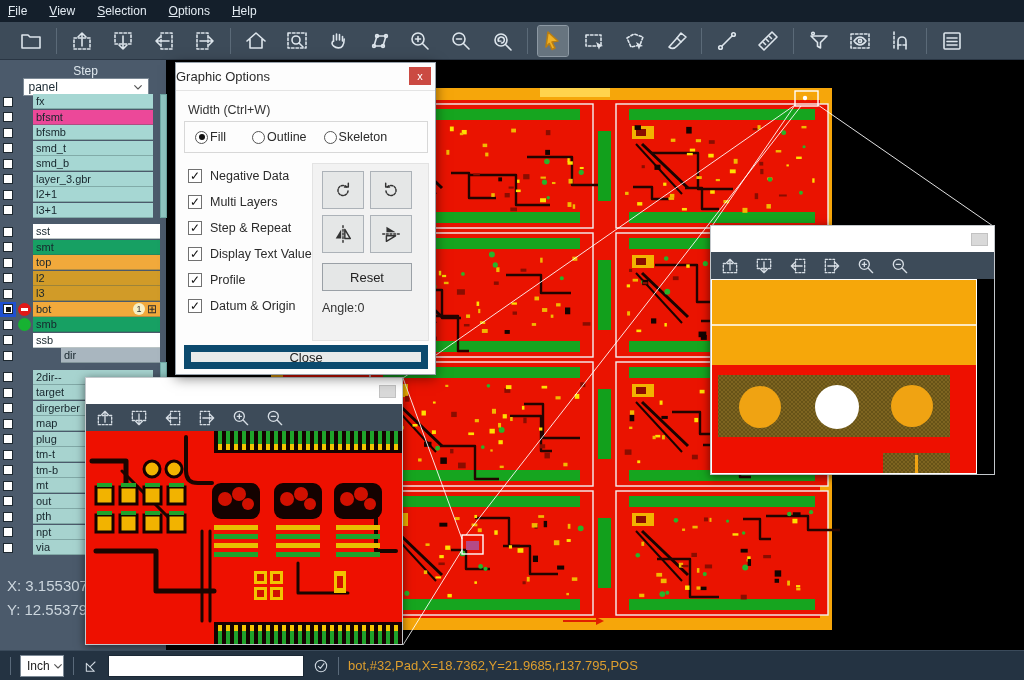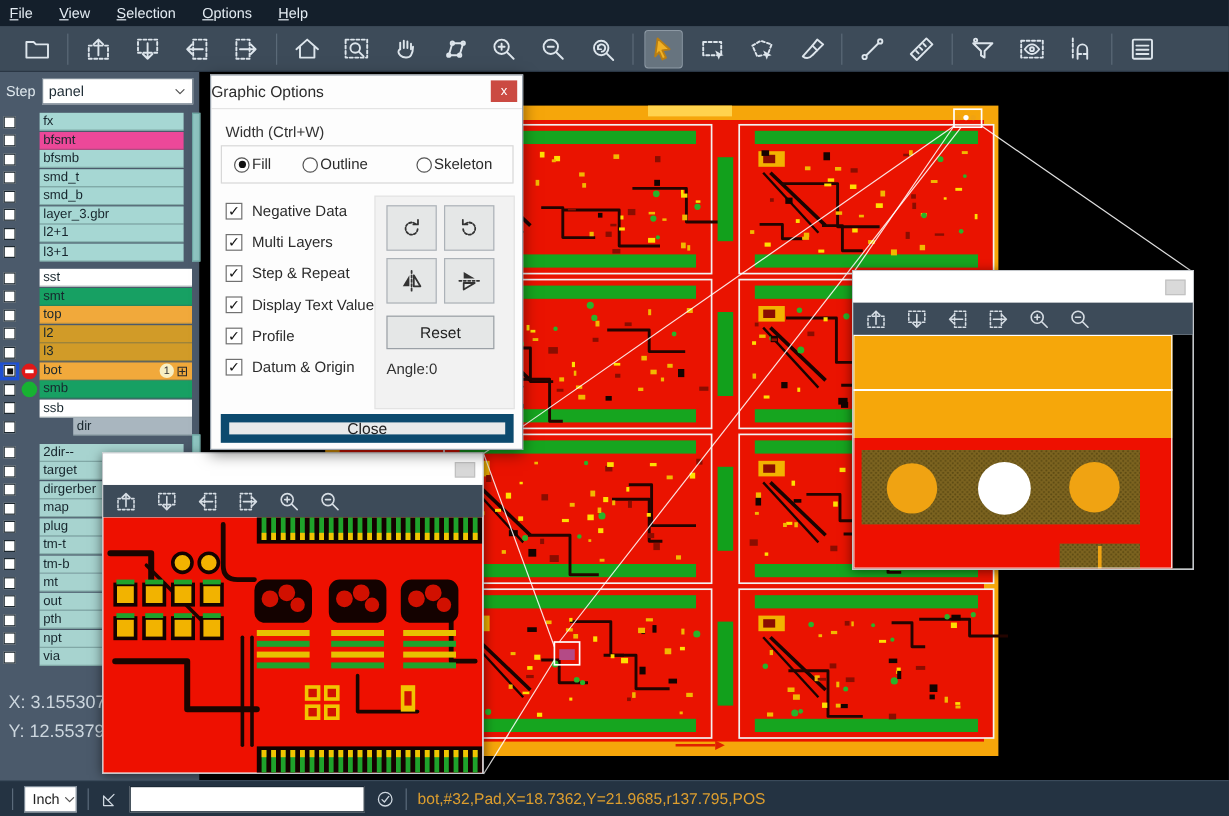--- a/index.html
+++ b/index.html
@@ -20,21 +20,21 @@
   .tgroup { display:flex; align-items:center; gap:11px; padding:0 10px; }
   .tsep { width:1px; height:26px; background:#5b6a78; }
   .tbtn { width:30px; height:30px; display:flex; align-items:center; justify-content:center;
     color:#dde5ec; border-radius:2px; }
   .tbtn.active { background:#67747f; outline:1px solid #8d99a4; }
 
   
   .sidebar { position:absolute; left:0; top:60px; width:166px; height:590px;
     background:#4b5a6b; z-index:2; }
   .stepbar { position:absolute; left:0; top:4px; width:166px; height:24px;
-    display:flex; align-items:center; }
+    display:flex; align-items:center;flex-direction:column; }
   .steplabel { color:#dfe8ee; font-size:12px; margin-left:5px; }
   .stepselect { margin-left:5px; width:126px; height:22px; background:#fff;
     border:1px solid #7d8a96; display:flex; align-items:center; font-size:12px;
     color:#1c2a33; padding-left:5px; justify-content:space-between; }
   .stepselect .chev { color:#555; margin-right:2px; display:flex; }
   .layerlist { position:absolute; left:0; top:34px; width:160px; }
   .lrow { display:flex; align-items:center; height:15px; margin-bottom:0.5px; }
   .chkcell { width:16px; height:15px; display:flex; align-items:center; justify-content:center; }
   .chk { width:10px; height:10px; background:#fff; border:1px solid #1d2830; }
   .chkcell.sel { background:#1e4fd0; }
@@ -1301,21 +1301,21 @@
         <div class="dradio" style="margin-left: 10px;">
           <span class="rdot">
             <i></i>
           </span>
           <span>Fill</span>
         </div>
         <div class="dradio" style="margin-left: 26px;">
           <span class="rdot"></span>
           <span>Outline</span>
         </div>
-        <div class="dradio" style="margin-left: 40px;">
+        <div class="dradio" style="margin-left: 17px;">
           <span class="rdot"></span>
           <span>Skeleton</span>
         </div>
       </div>
     <div class="dchecks" id="dchecks">
         <div class="dcheck">
           <span class="cbox">✓</span>
           <span>Negative Data</span>
         </div>
         <div class="dcheck">

